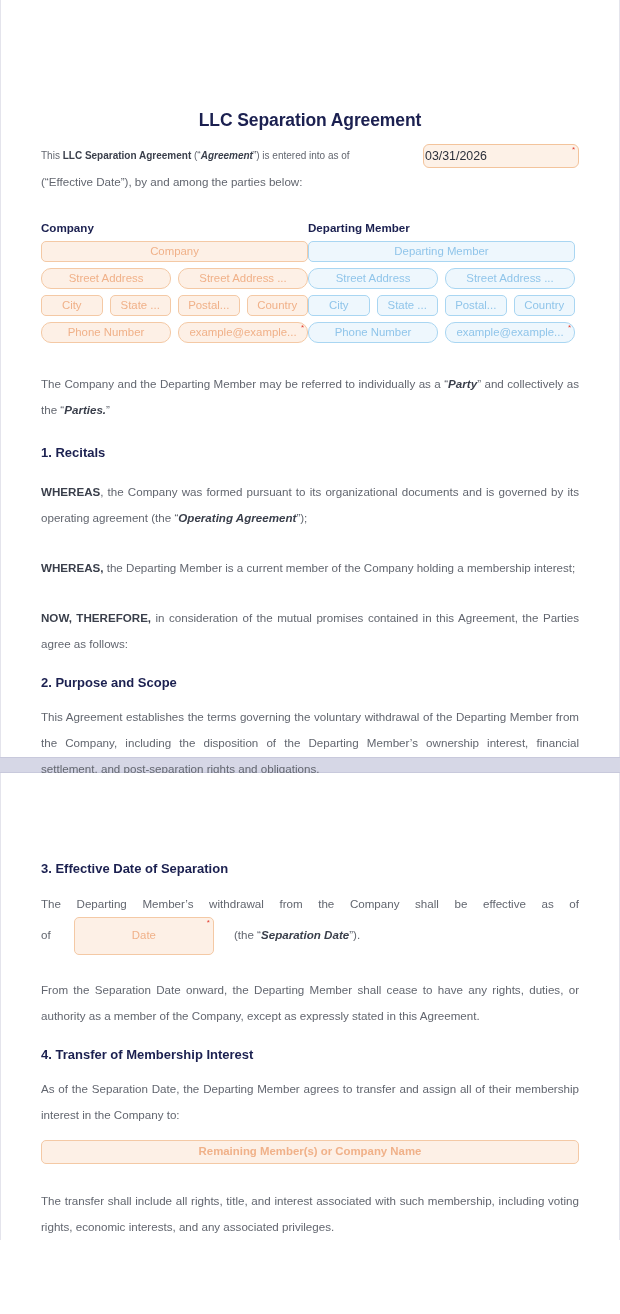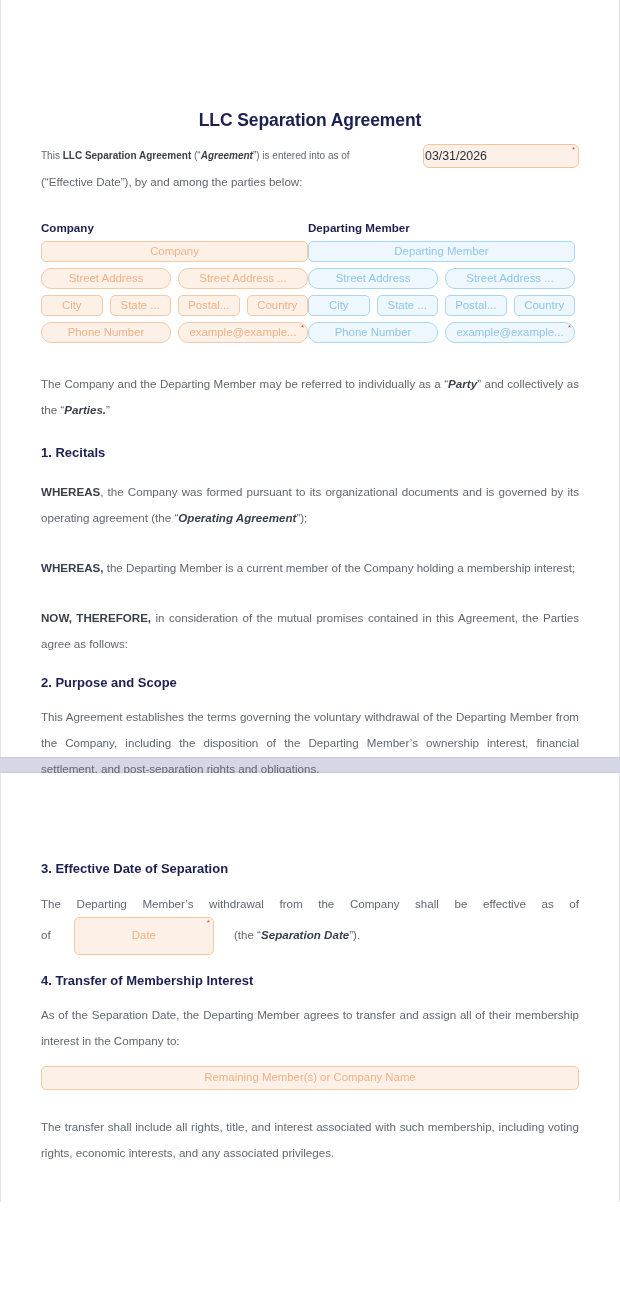--- a/index.html
+++ b/index.html
@@ -305,29 +305,30 @@
       <div class="section-head">3. Effective Date of Separation</div>
 
       <div class="para" style="margin-top:12px;">
         <span style="display:block; text-align:justify; text-align-last:justify;">The Departing Member’s withdrawal from the Company shall be effective as of</span>
         <span class="inline-date-row">of <span class="field orange">
               <span>Date</span>
               <span class="req">*</span>
             </span><span>(the “</span><span class="bi">Separation Date</span><span>”).</span></span>
       </div>
 
+      <div class="para" style="margin-top:22px;">From the Separation Date onward, the Departing Member shall cease to have any rights, duties, or authority as a member of the Company, except as expressly stated in this Agreement.</div>
     </div>
 
     <div style="margin-top:16px;">
       <div class="section-head">4. Transfer of Membership Interest</div>
 
       <div class="para" style="margin-top:11px;">As of the Separation Date, the Departing Member agrees to transfer and assign all of their membership interest in the Company to:</div>
 
       <div class="wide-field">
-        <span class="field orange" style="width:100%; height:24px;">Remaining Member(s) or Company Name</span>
+        <span class="field orange" style="width:100%; height:24px;font-weight:bold;">Remaining Member(s) or Company Name</span>
       </div>
 
       <div class="para" style="margin-top:24px;">The transfer shall include all rights, title, and interest associated with such membership, including voting rights, economic interests, and any associated privileges.</div>
     </div>
 
   </div>
 
 </div>
 
 </body></html>

